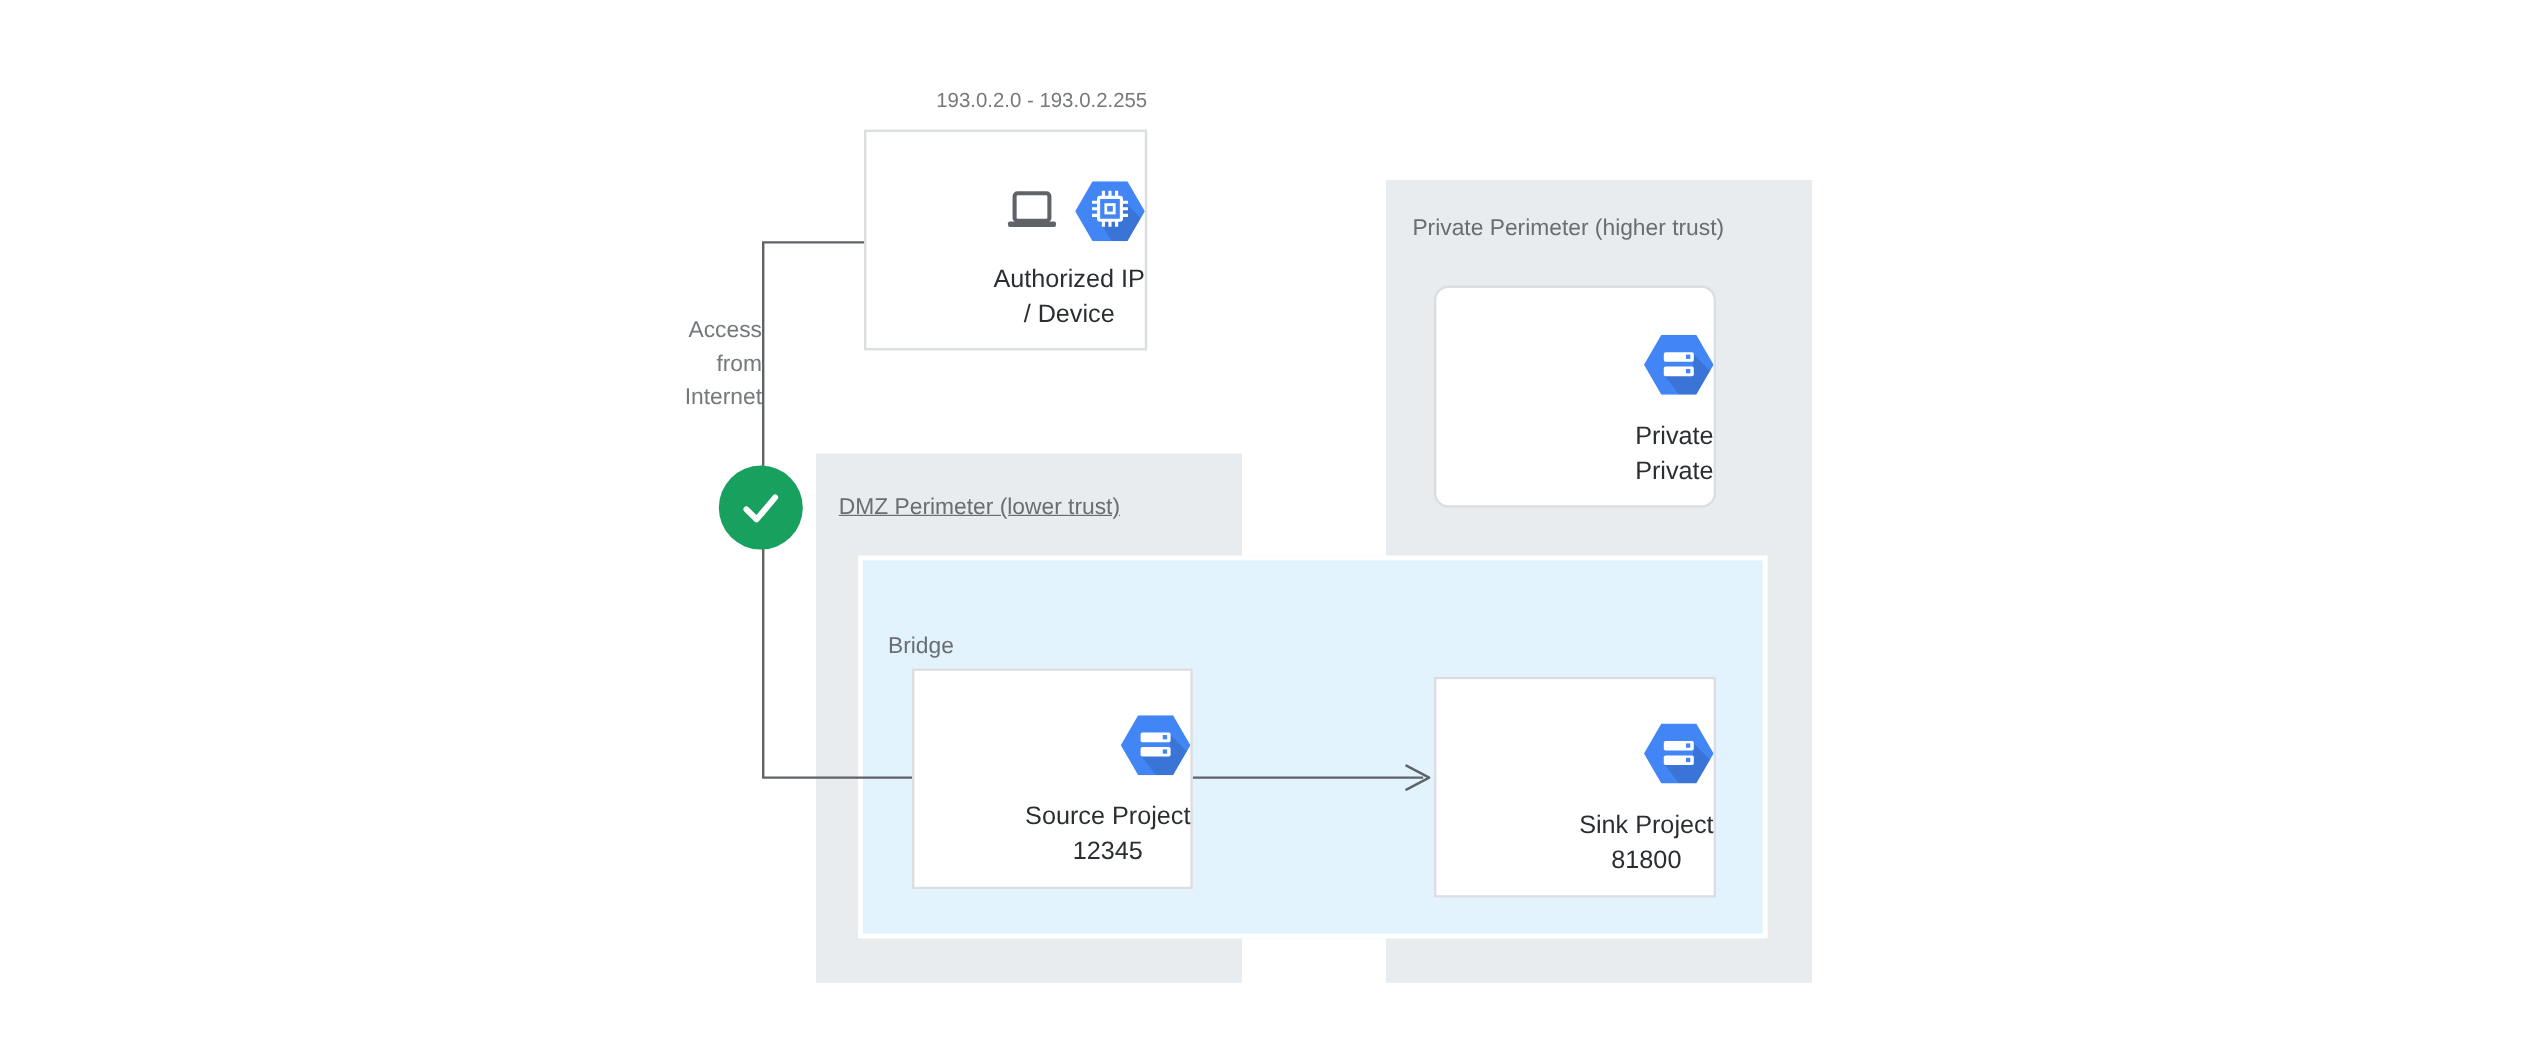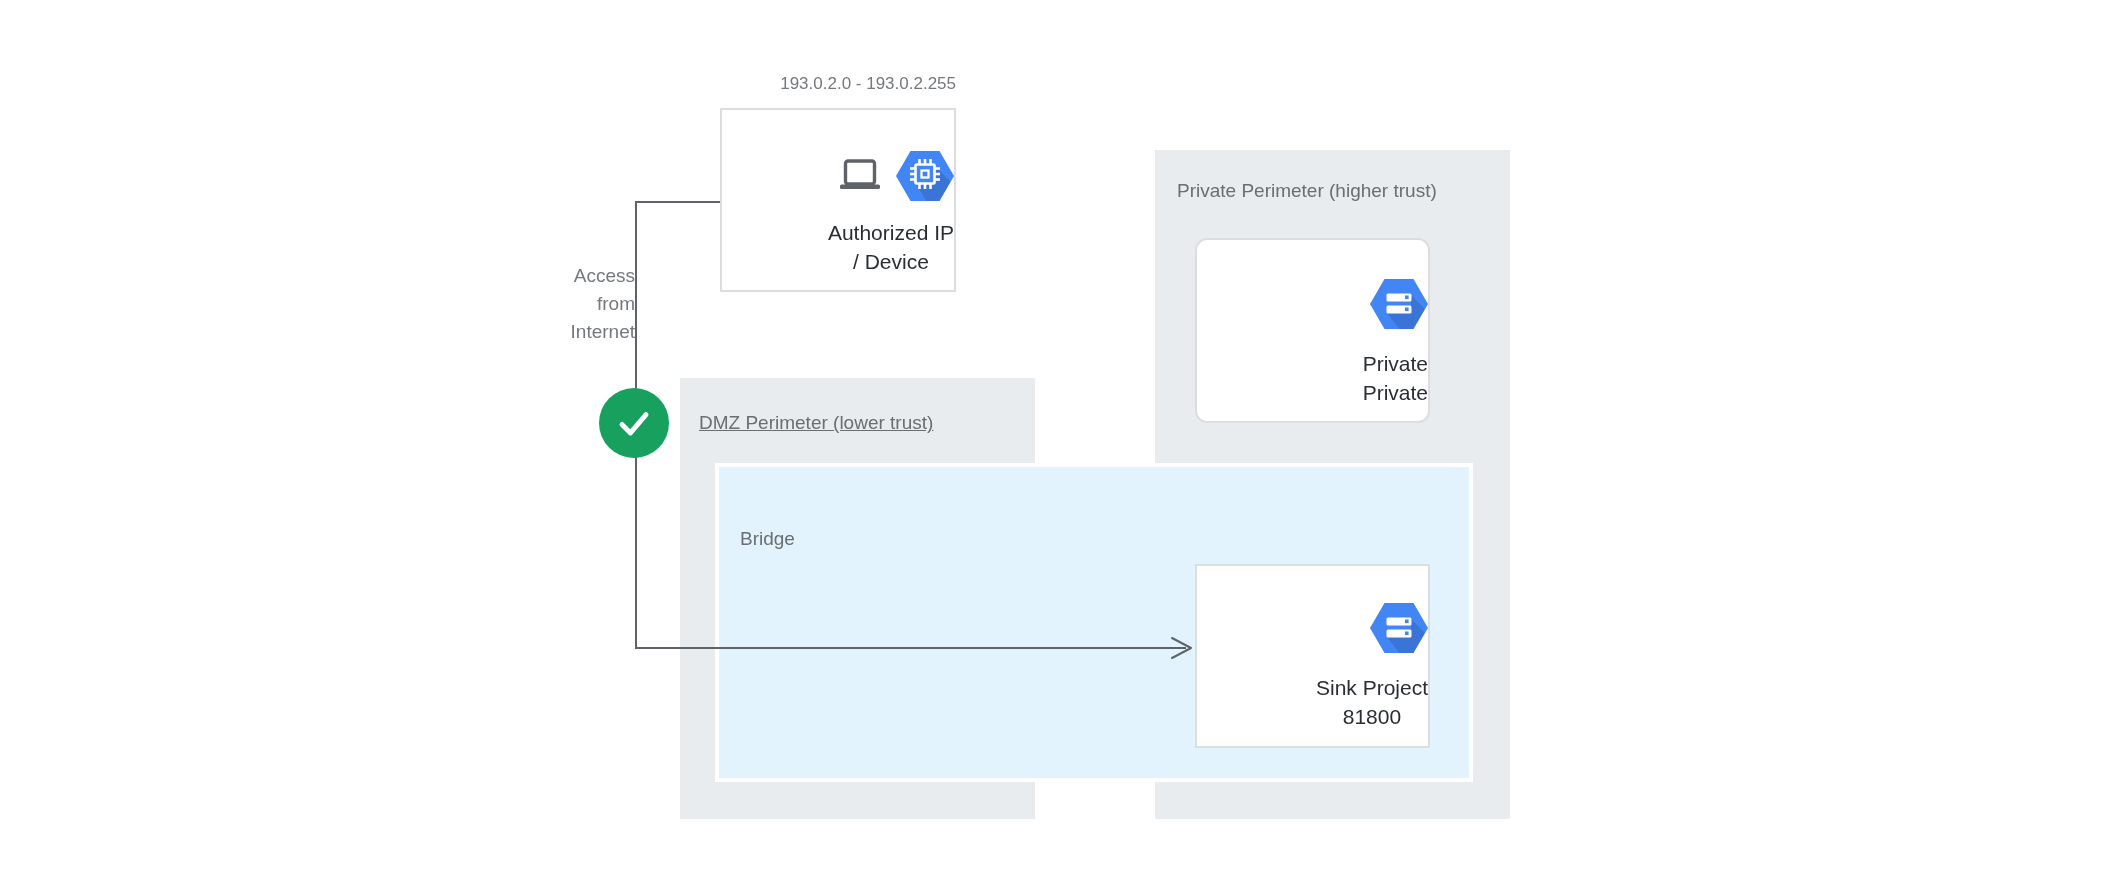--- a/index.html
+++ b/index.html
@@ -228,20 +228,29 @@
       <svg class="hex-icon">
           <use href="#hex-chip"></use>
         </svg>
     </div>
     <div class="node-label">
       <div>Authorized IP</div>
       <div>/ Device</div>
     </div>
   </div>
 
+  <div class="node node-source">
+    <svg class="hex-icon">
+        <use href="#hex-project"></use>
+      </svg>
+    <div class="node-label">
+      <div>Source Project</div>
+      <div>12345</div>
+    </div>
+  </div>
 
   <div class="node node-sink">
     <svg class="hex-icon">
         <use href="#hex-project"></use>
       </svg>
     <div class="node-label">
       <div>Sink Project</div>
       <div>81800</div>
     </div>
   </div>

